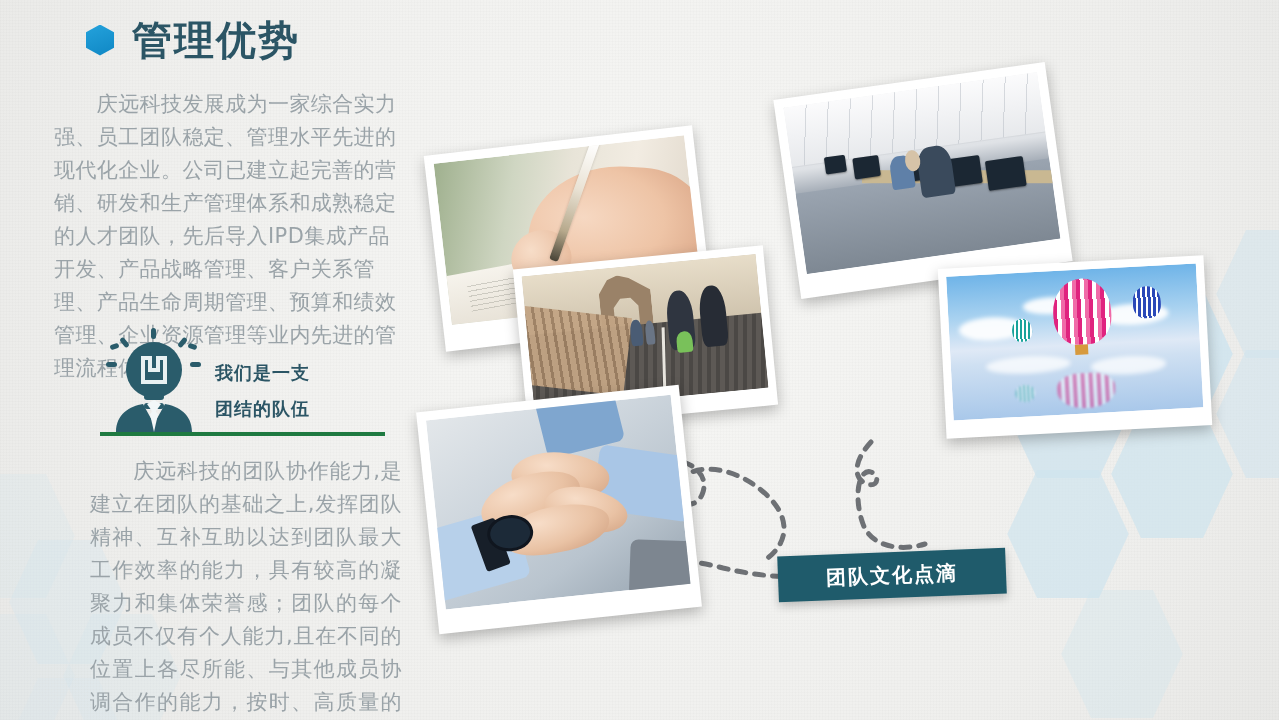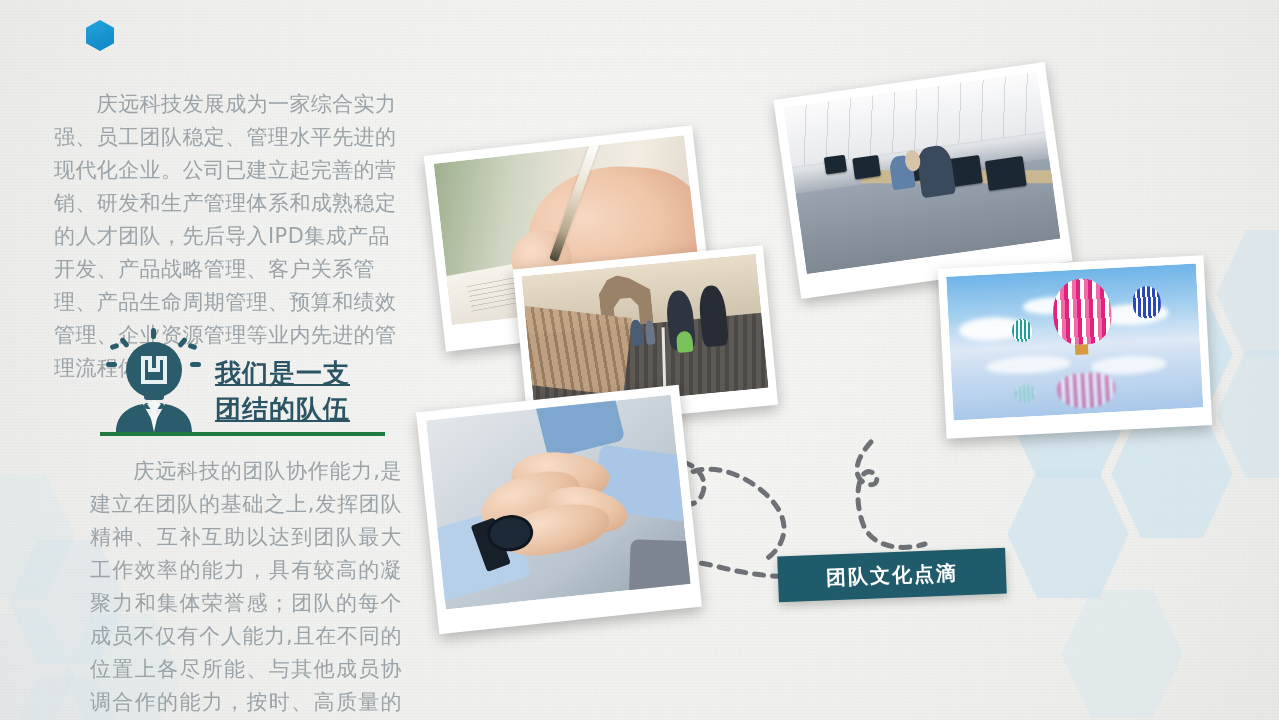--- a/index.html
+++ b/index.html
@@ -75,27 +75,26 @@
     position: absolute;
     left: 100px; top: 328px;
     z-index: 6;
   }
   .teamline-wrap {
     position: absolute;
     left: 215px; top: 355px;
     z-index: 6;
   }
   .team-heading {
-    font-size: 26px;
+    font-size: 18px;
     font-weight: bold;
     color: #2b5565;
     line-height: 36px;
     letter-spacing: 1px;
     white-space: pre-line;
-    text-decoration: underline;
   }
   .green-rule {
     position: absolute;
     left: 100px; top: 432px;
     width: 285px; height: 4px;
     background: #1f7a41;
     z-index: 6;
   }
 
   
@@ -257,20 +256,21 @@
 
     <div class="hexbg" style="left:8px;  top:536px; width:120px; height:132px; opacity:.30;"></div>
     <div class="hexbg" style="left:-44px; top:470px; width:120px; height:132px; opacity:.22;"></div>
     <div class="hexbg" style="left:62px;  top:610px; width:120px; height:132px; opacity:.22;"></div>
     <div class="hexbg" style="left:-44px; top:610px; width:120px; height:132px; opacity:.18;"></div>
     <div class="hexbg" style="left:8px;  top:674px; width:120px; height:132px; opacity:.14;"></div>
   </div>
 
   <div class="title-row">
     <div class="hex-bullet"></div>
+    <div class="slide-title">管理优势</div>
   </div>
 
   <div class="para" id="para-top">　　庆远科技发展成为一家综合实力强、员工团队稳定、管理水平先进的现代化企业。公司已建立起完善的营销、研发和生产管理体系和成熟稳定的人才团队，先后导入IPD集成产品开发、产品战略管理、客户关系管理、产品生命周期管理、预算和绩效管理、企业资源管理等业内先进的管理流程体系。</div>
   <div class="para" id="para-bottom">　　庆远科技的团队协作能力,是建立在团队的基础之上,发挥团队精神、互补互助以达到团队最大工作效率的能力，具有较高的凝聚力和集体荣誉感；团队的每个成员不仅有个人能力,且在不同的位置上各尽所能、与其他成员协调合作的能力，按时、高质量的完成公司赋予的部门职能目标。</div>
 
   <div class="icon-block">
     <svg width="108" height="104" viewBox="0 0 108 104" xmlns="http://www.w3.org/2000/svg">
       <g fill="#2a5c6b">
 
         <rect x="51" y="0" width="5" height="11" rx="2.5"></rect>

